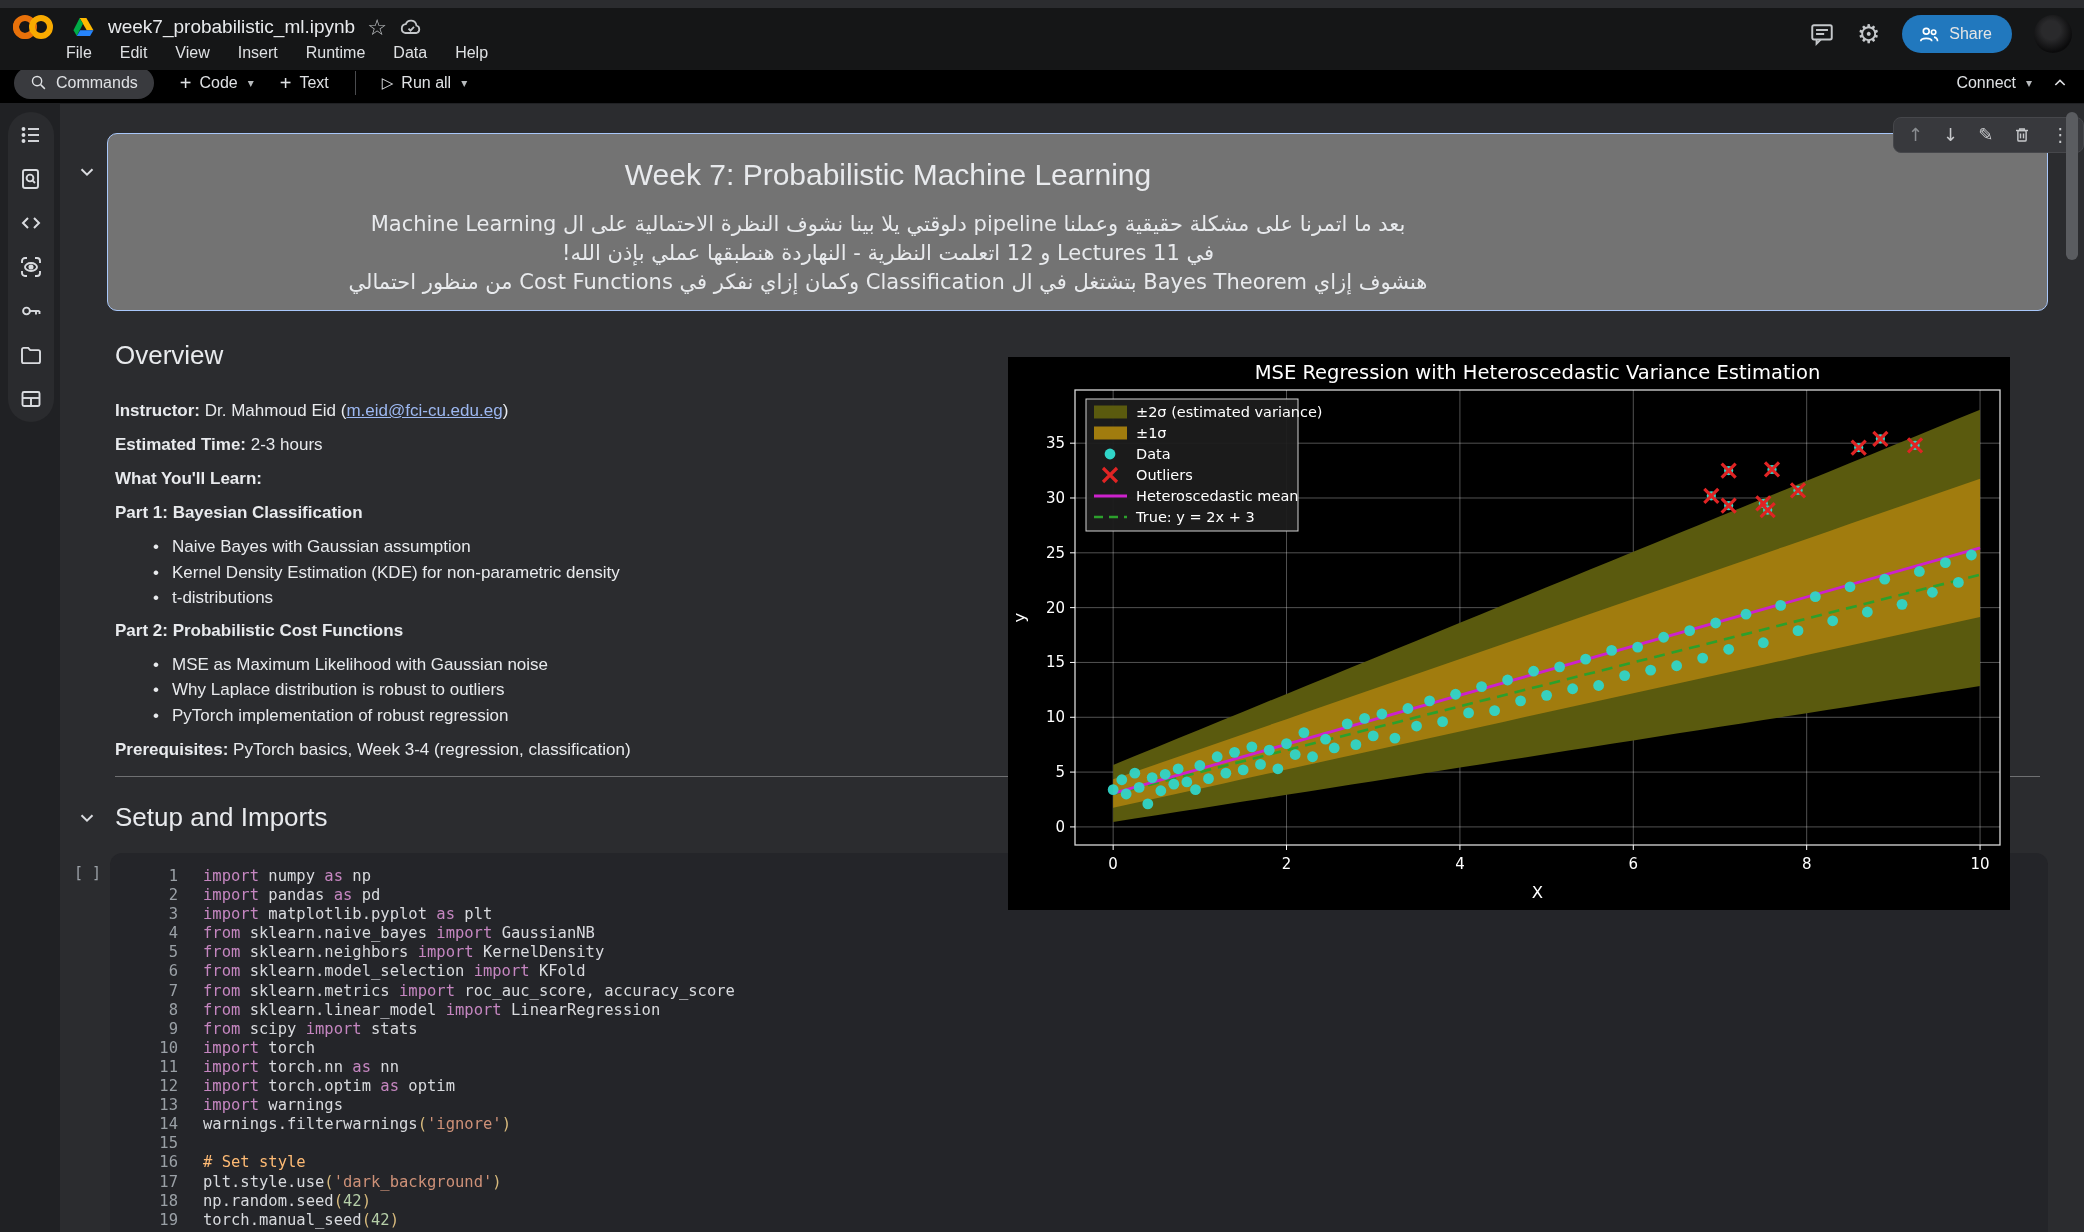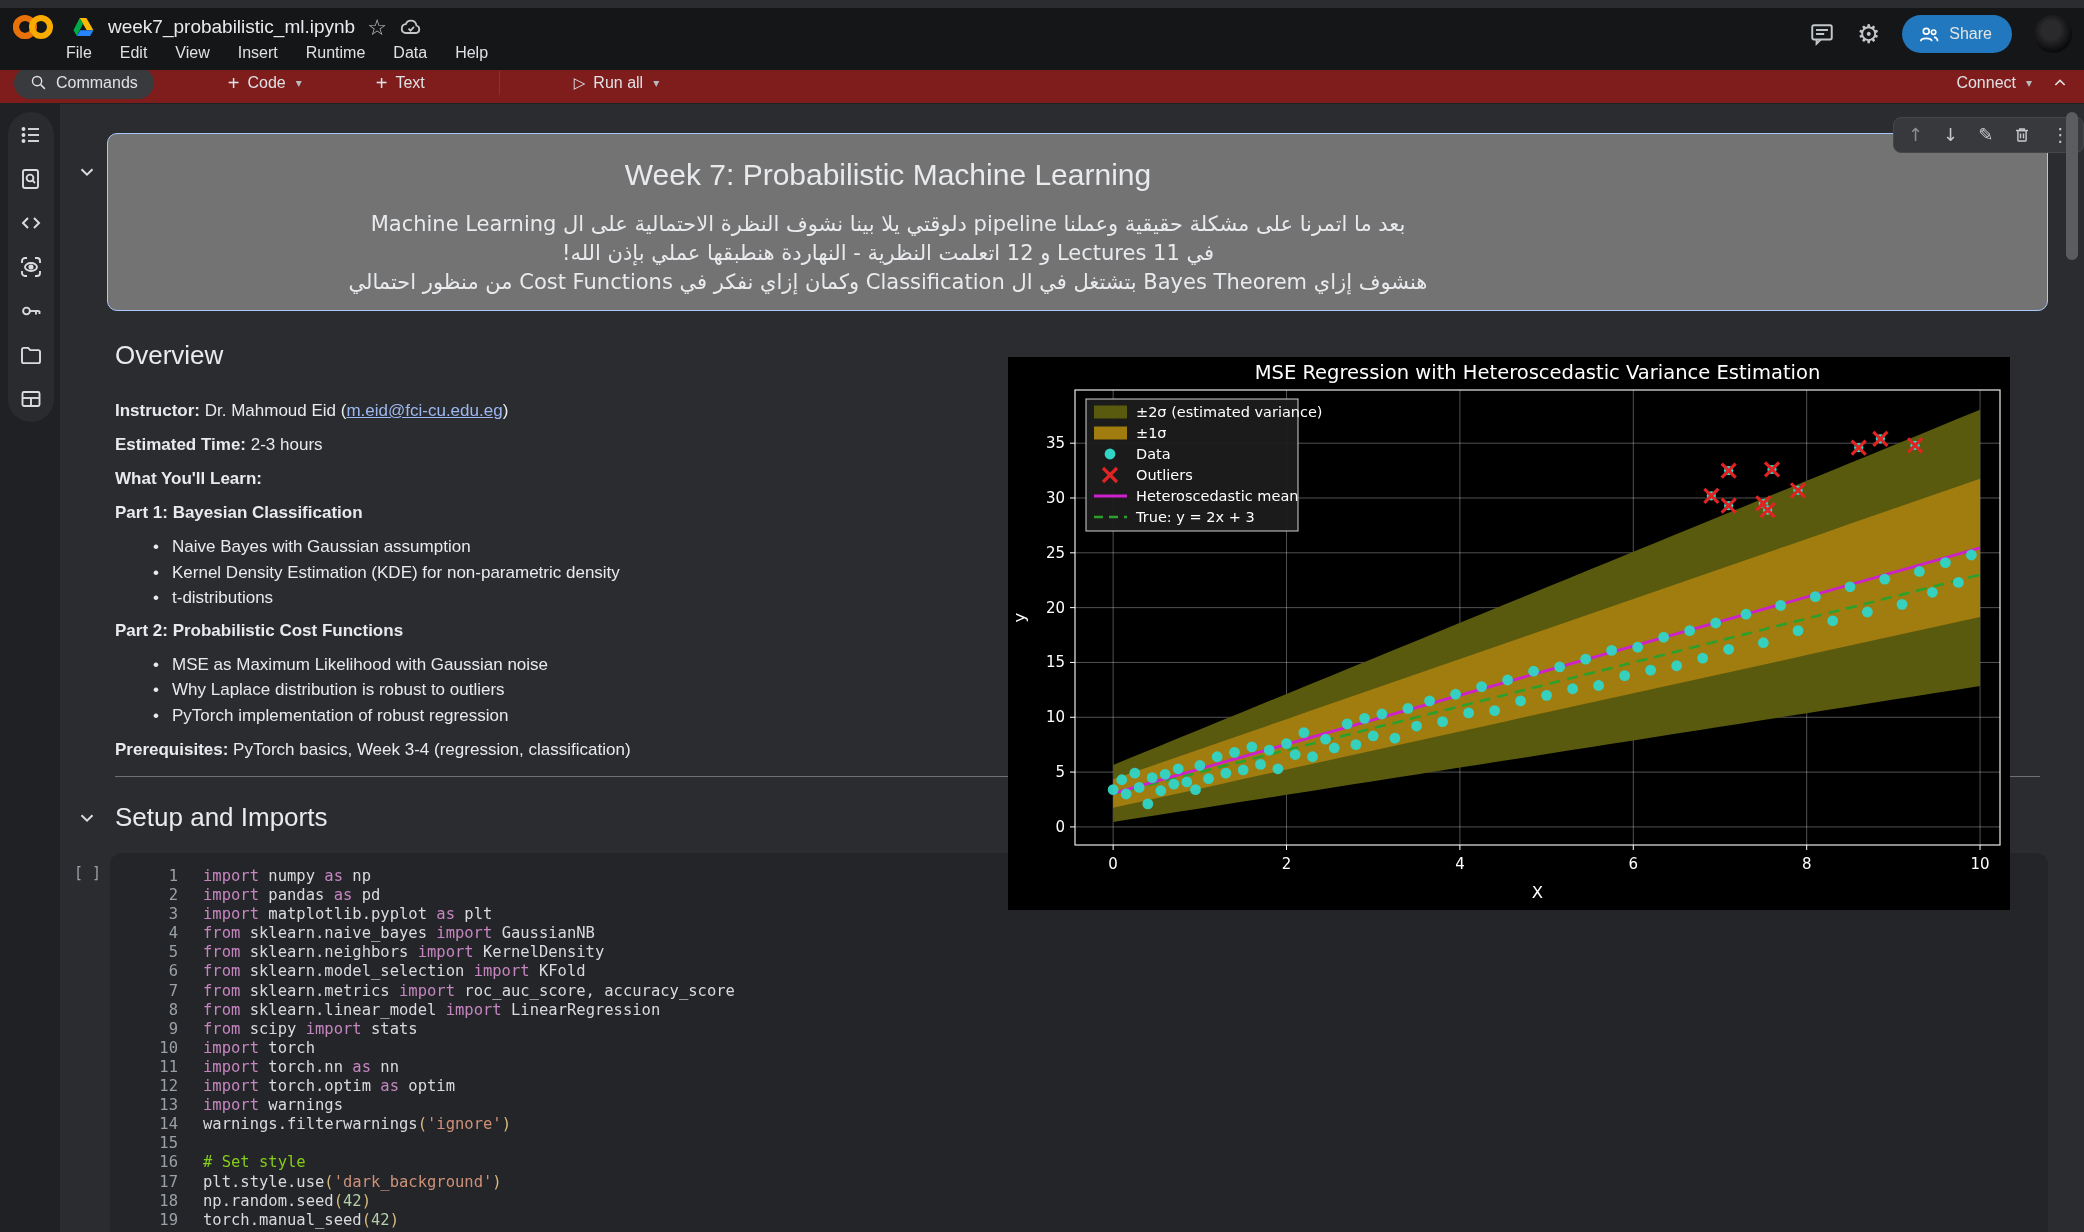--- a/index.html
+++ b/index.html
@@ -13,22 +13,22 @@
   #nb-title { font-size:19px; color:#e8eaed; margin-left:4px; }
   .tb-ic { width:24px; height:24px; display:inline-flex; align-items:center; justify-content:center; color:#c4c7ca; }
   #menurow { position:absolute; left:66px; top:36px; display:flex; gap:28px; font-size:16px; color:#dfe1e4; }
   #menurow span { cursor:default; }
   #topright { position:absolute; right:12px; top:7px; display:flex; align-items:center; gap:22px; }
   #share-btn { display:flex; align-items:center; gap:9px; background:#2178be; color:#e5e5e5;
     border:none; border-radius:20px; height:38px; padding:0 20px 0 16px; font-size:16px; }
   #avatar { width:38px; height:38px; border-radius:50%; background:radial-gradient(circle at 45% 40%, #2a2a2c 0 30%, #0b0b0c 70%); }
 
   
-  #toolbar { position:absolute; left:0; top:62px; width:2084px; height:42px; background:#7f1d1d;
-    display:flex; align-items:center; z-index:19; border-bottom:1px solid #202124;gap:48px; }
+  #toolbar { position:absolute; left:0; top:62px; width:2084px; height:42px; background:#000000;
+    display:flex; align-items:center; z-index:19; border-bottom:1px solid #202124; }
   #cmd-pill { display:flex; align-items:center; gap:9px; background:#393a3e; border-radius:17px;
     height:32px; padding:0 16px; margin-left:14px; font-size:16px; color:#dfe1e4; }
   .tbtn { display:flex; align-items:center; gap:8px; font-size:16px; color:#dfe1e4; margin-left:26px; }
   .plus { font-size:20px; line-height:1; color:#dfe1e4; }
   .dd { font-size:12px; color:#b8bbbe; font-family:"DejaVu Sans", sans-serif; margin-left:2px; }
   .vdiv { width:1px; height:24px; background:#4a4b4e; margin-left:26px; }
   #toolbar-right { margin-left:auto; display:flex; align-items:center; gap:20px; padding-right:16px; font-size:16px; color:#dfe1e4; }
 
   
   #sidebar { position:absolute; left:0; top:104px; width:60px; height:1128px; background:#202124; }
@@ -72,21 +72,21 @@
 
   
   #exec-ind { position:absolute; left:14px; top:760px; font-family:"DejaVu Sans Mono", monospace;
     font-size:15px; color:#9aa0a6; }
   #code-panel { position:absolute; left:50px; top:749px; width:1938px; height:483px;
     background:#242529; border-radius:12px 12px 0 0; padding-top:14px; }
   .code-line { display:flex; height:19.1px; font-family:"DejaVu Sans Mono", monospace; font-size:15.5px; white-space:pre; }
   .code-line .ln { width:68px; text-align:right; color:#9aa0a6; flex:0 0 auto; }
   .code-line .ct { margin-left:25px; }
   .tok-k { color:#c586c0; } .tok-p { color:#d8dade; } .tok-s { color:#ce9178; }
-  .tok-c { color:#84cc16;text-align:right; } .tok-n { color:#b5cea8; } .tok-b { color:#d7ba7d; }
+  .tok-c { color:#fdba74;text-align:right; } .tok-n { color:#b5cea8; } .tok-b { color:#d7ba7d; }
 
   
   #chart-panel { position:absolute; left:948px; top:253px; width:1002px; height:553px; background:#000; z-index:5; }
 
   
   #scroll-thumb { position:absolute; right:6px; top:112px; width:12px; height:148px; background:#5a5c60; border-radius:6px; z-index:30; }
 </style>
 </head>
 <body>
 

